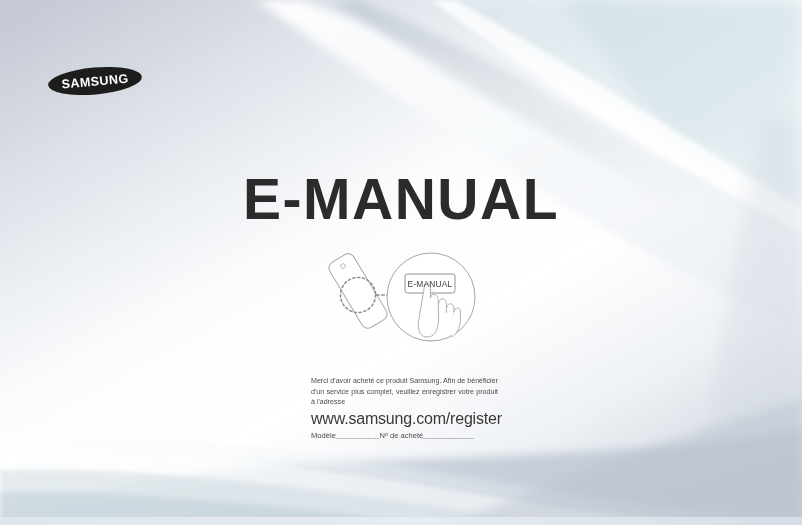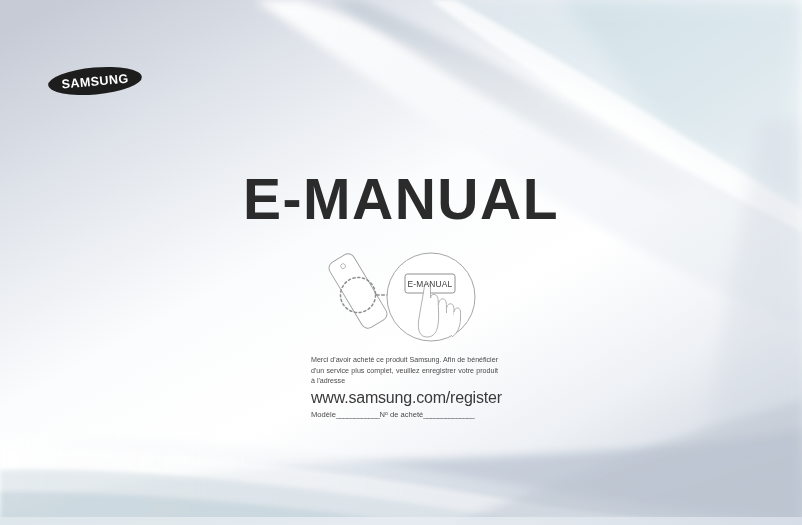--- a/index.html
+++ b/index.html
@@ -58,21 +58,21 @@
     left: 318px;
     top: 243px;
     width: 166px;
     height: 112px;
   }
 
   
   #register-block {
     position: absolute;
     left: 311px;
-    top: 355px;
+    top: 376px;
     width: 187px;
   }
   #register-paragraph {
     font-size: 7.1px;
     line-height: 10.6px;
     color: #4a4a4a;
     text-align: justify;
     margin: 0;
   }
   #register-url {
@@ -89,20 +89,21 @@
     line-height: 11px;
     color: #4a4a4a;
     white-space: nowrap;
   }
   #register-fields .sup {
     font-size: 5.4px;
     vertical-align: 2.2px;
   }
   #register-fields .rule {
     letter-spacing: -0.6px;
+    font-style: italic;
   }
 </style>
 </head>
 <body>
 
 <div id="page">
 
   <svg id="bg-art" viewBox="0 0 802 525" preserveAspectRatio="none">
     <defs>
       <linearGradient id="baseGrad" x1="0.08" y1="0" x2="0.92" y2="1">

